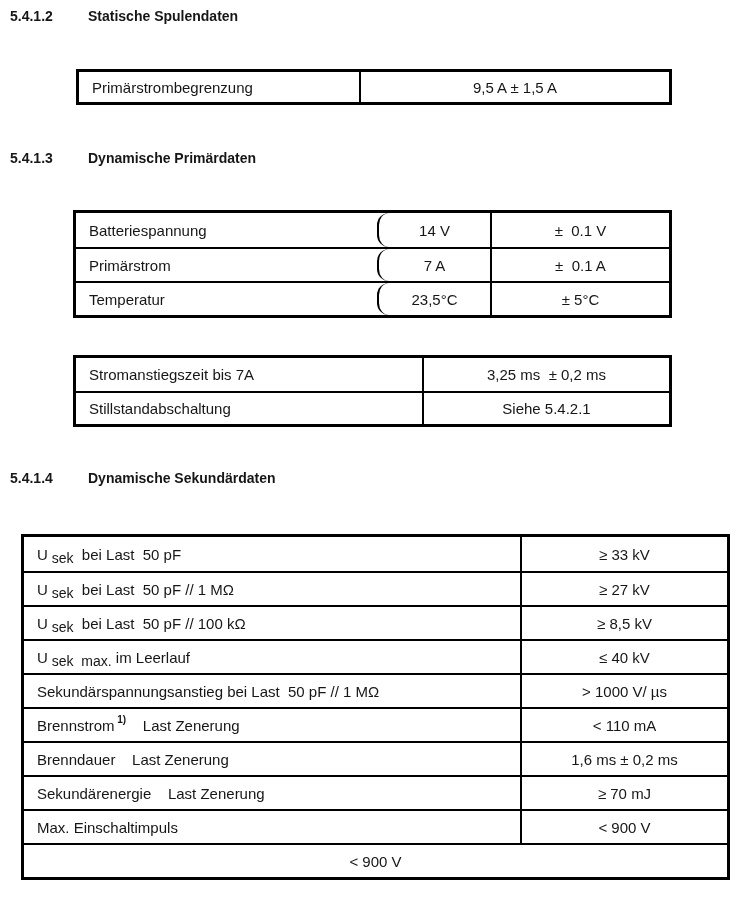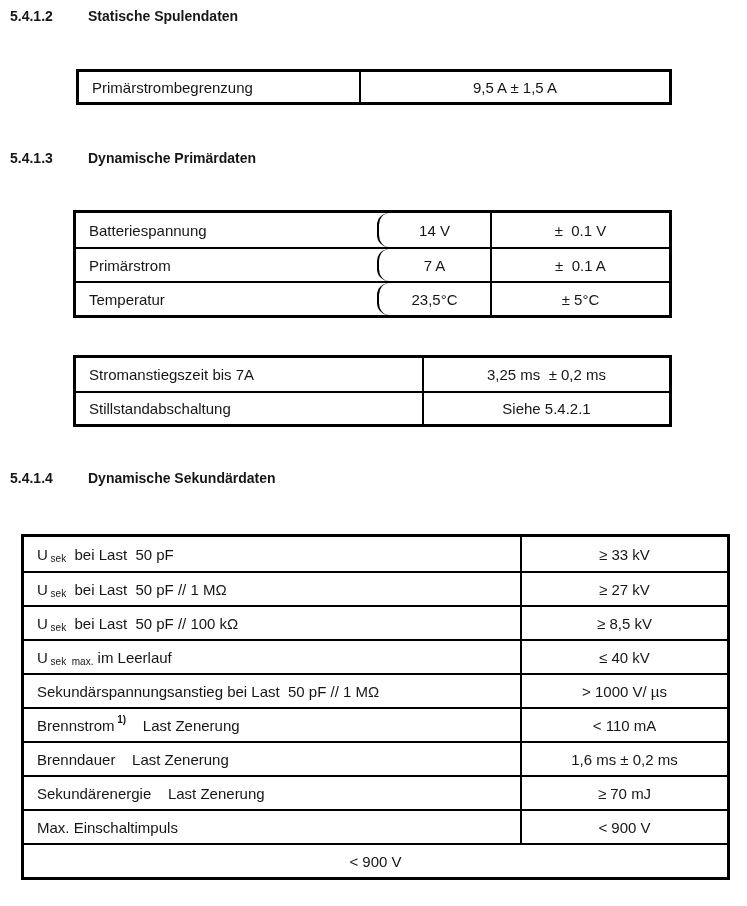--- a/index.html
+++ b/index.html
@@ -55,21 +55,21 @@
   #t2 .c1 { width: 301px; }
   #t2 .c2 { width: 113px; border-radius: 12px; }
   #t2 .c3 { flex: 1; }
   #t3 { top: 355px; left: 73px; width: 599px; }
   #t3 .c1 { width: 302px; }
   #t3 .c2 { flex: 1; justify-content: center; }
   #t4 { top: 534px; left: 21px; width: 709px; }
   #t4 .c1 { width: 496px; }
   #t4 .c2 { flex: 1; }
   .sub {
-    font-size: 10px;
+    font-size: 14px;
     position: relative;
     top: 4px;
     white-space: pre;
   }
   .sup {
     font-size: 10px;
     font-weight: bold;
     position: relative;
     top: -6px;
     white-space: pre;

